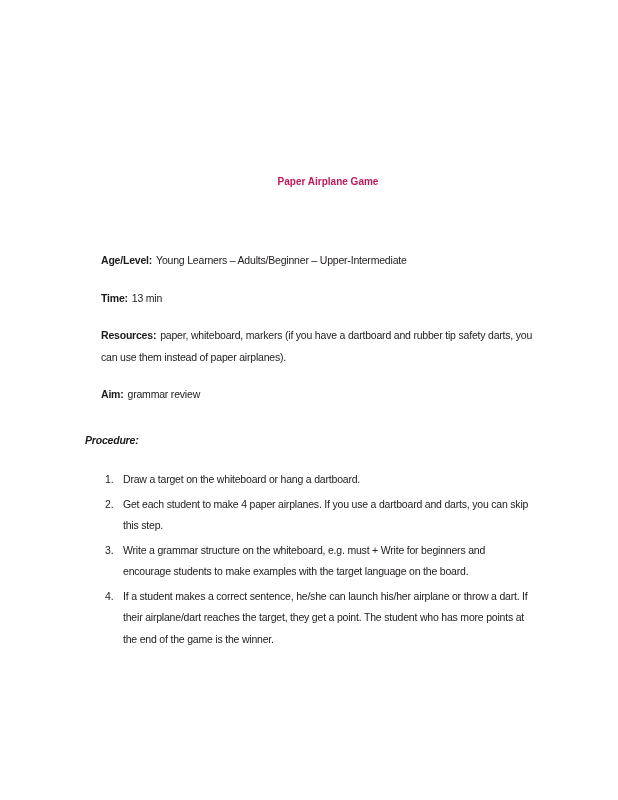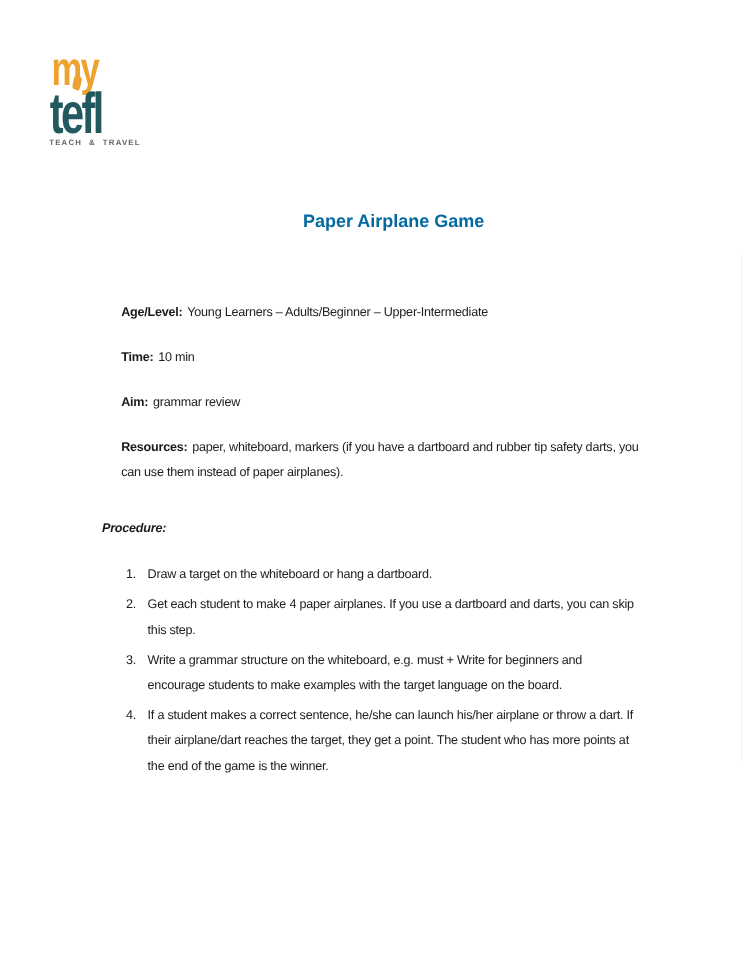--- a/index.html
+++ b/index.html
@@ -39,22 +39,22 @@
     font-size: 6.5px; font-weight: 600;
     letter-spacing: 1px; word-spacing: 3px;
     color: #64656A; white-space: nowrap;
   }
 
   
   .title {
     position: absolute; left: 85px; top: 176px; width: 448px;
     padding-left: 38px;
     text-align: center;
-    font-size: 15px; font-weight: bold;
-    color: #0369a1;
+    font-size: 10px; font-weight: bold;
+    color: #be185d;
   }
 
   
   .content {
     position: absolute; left: 85px; top: 234px; width: 520px;
     font-size: 10.5px; line-height: 21.5px; letter-spacing: -0.2px;
   }
   .meta { margin: 16px; }
   .meta .label { font-weight: bold; margin-right: 4px; color: #1b1b1b; }
   .mtext { white-space: pre-line; }
@@ -70,41 +70,33 @@
   }
   ol.steps li { display: flex; margin-bottom: 3px; }
   ol.steps .num { flex: 0 0 18px; }
   .step-text { white-space: pre-line; }
 </style>
 </head>
 <body>
 
 <div class="page">
 
-  <div class="logo">
-    <div class="logo-scale">
-      <div class="logo-my">my</div>
-      <div class="logo-tefl">tefl</div>
-      <div class="logo-accent"></div>
-    </div>
-    <div class="logo-tagline">TEACH &amp; TRAVEL</div>
-  </div>
 
   <h1 class="title">Paper Airplane Game</h1>
 
   <div class="content">
 
     <p class="meta"><span class="label">Age/Level:</span><span class="mtext">Young Learners – Adults/Beginner – Upper-Intermediate</span></p>
 
-    <p class="meta"><span class="label">Time:</span><span class="mtext">10 min</span></p>
-
-    <p class="meta meta-aim"><span class="label">Aim:</span><span class="mtext">grammar review</span></p>
+    <p class="meta"><span class="label">Time:</span><span class="mtext">13 min</span></p>
 
     <p class="meta"><span class="label">Resources:</span><span class="mtext">paper, whiteboard, markers (if you have a dartboard and rubber tip safety darts, you
 can use them instead of paper airplanes).</span></p>
+
+    <p class="meta meta-aim"><span class="label">Aim:</span><span class="mtext">grammar review</span></p>
 
     <p class="proc-heading">Procedure:</p>
 
     <ol class="steps">
       <li>
         <span class="num">1.</span>
         <span class="step-text">Draw a target on the whiteboard or hang a dartboard.</span>
       </li>
       <li>
         <span class="num">2.</span>

